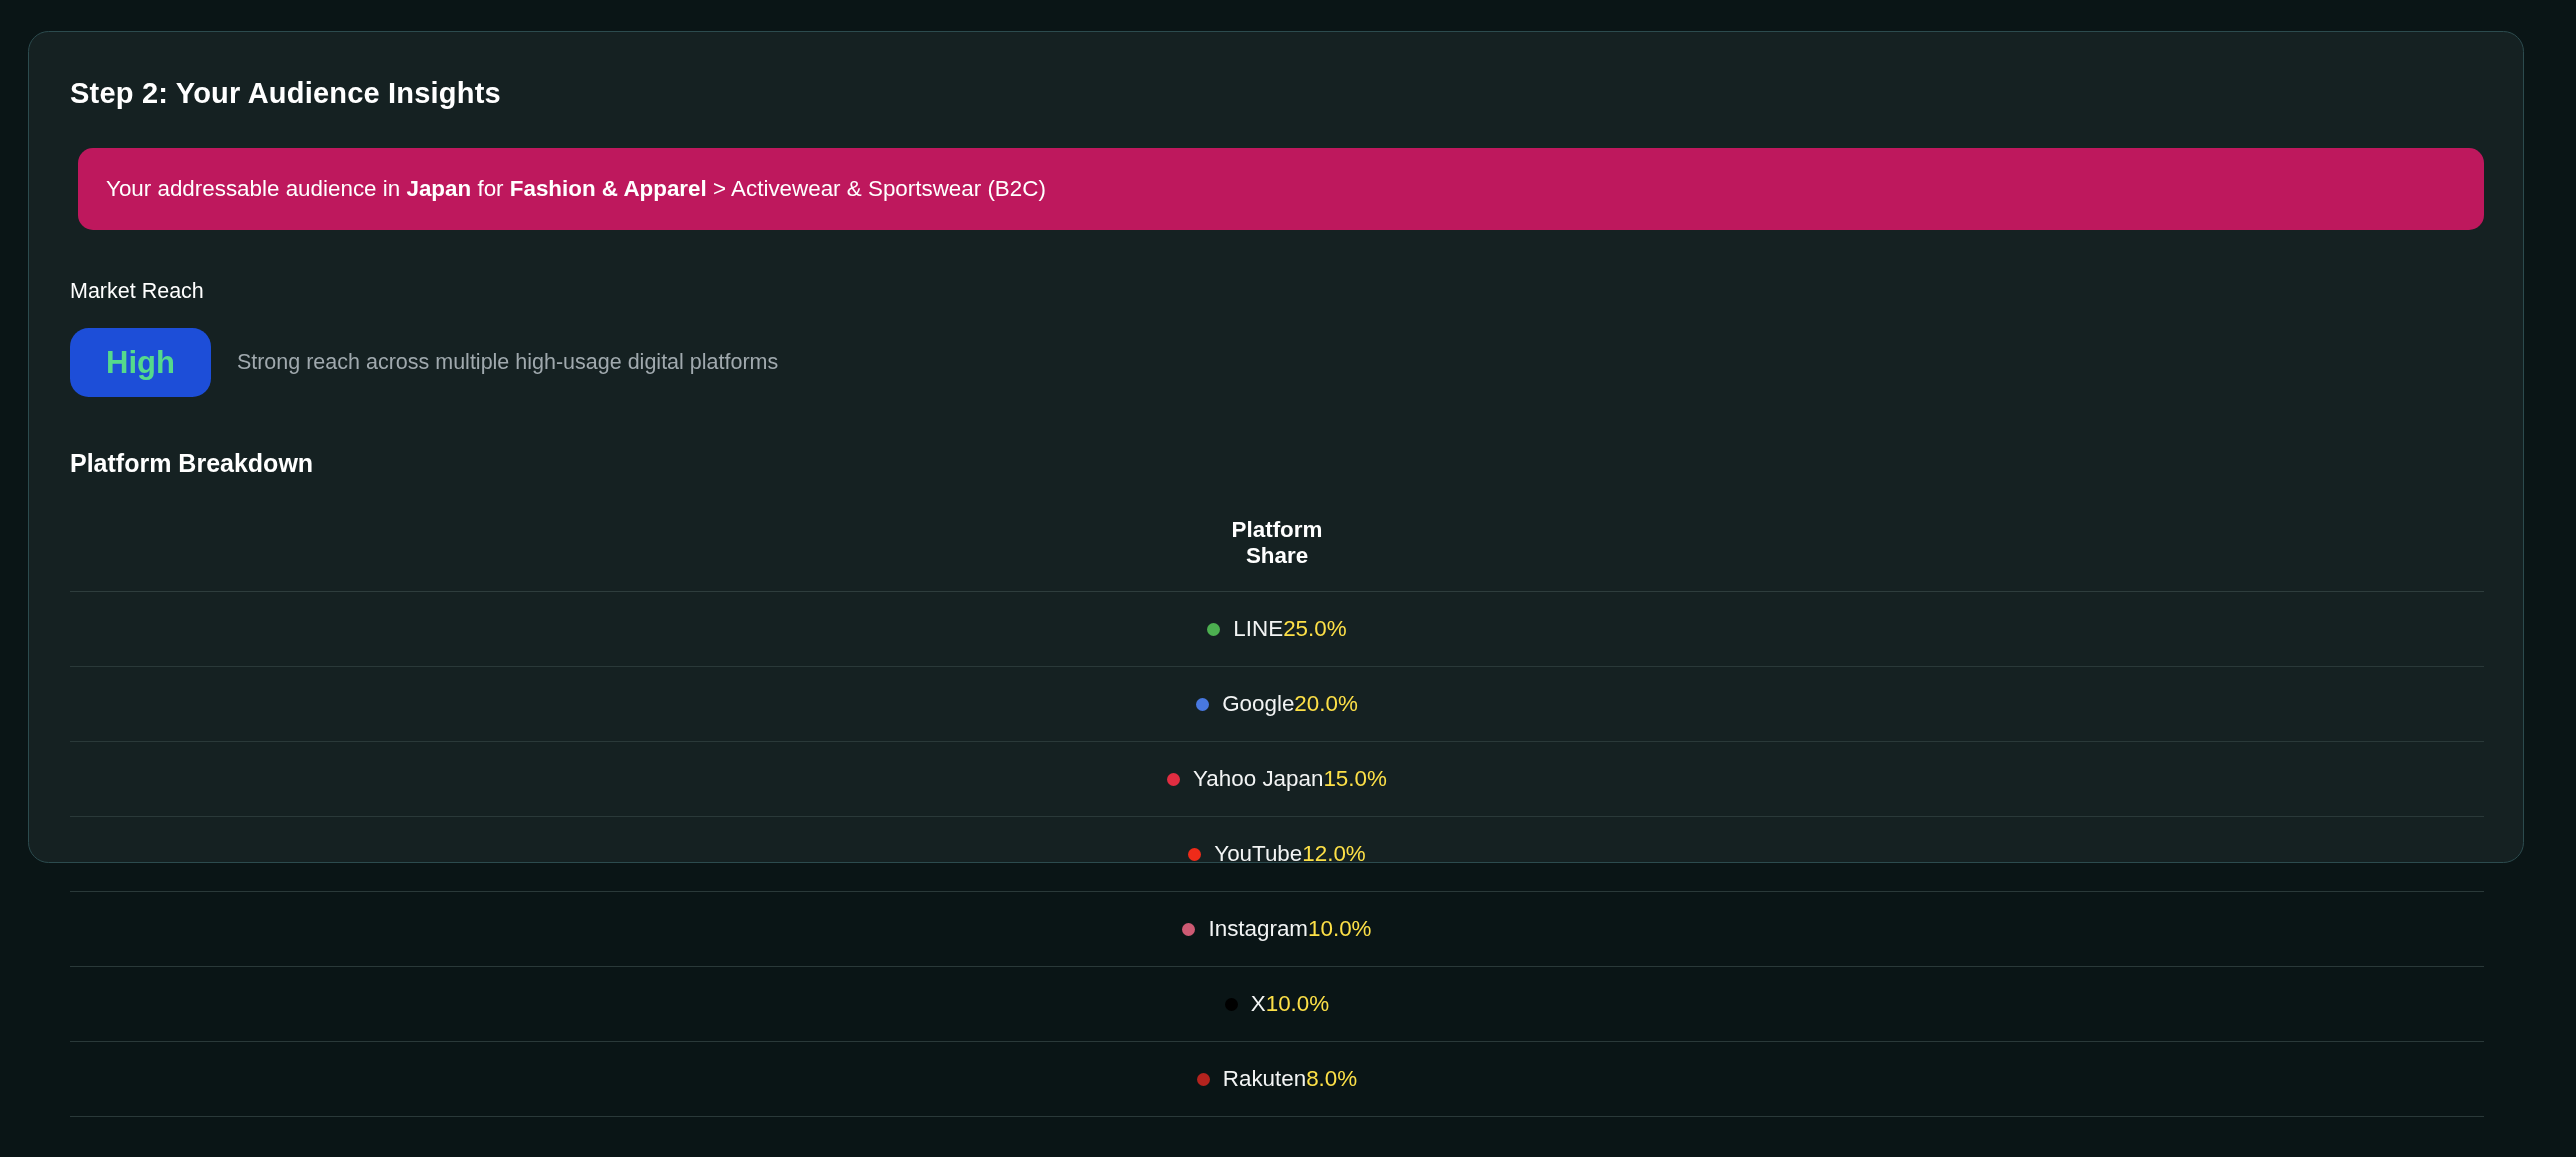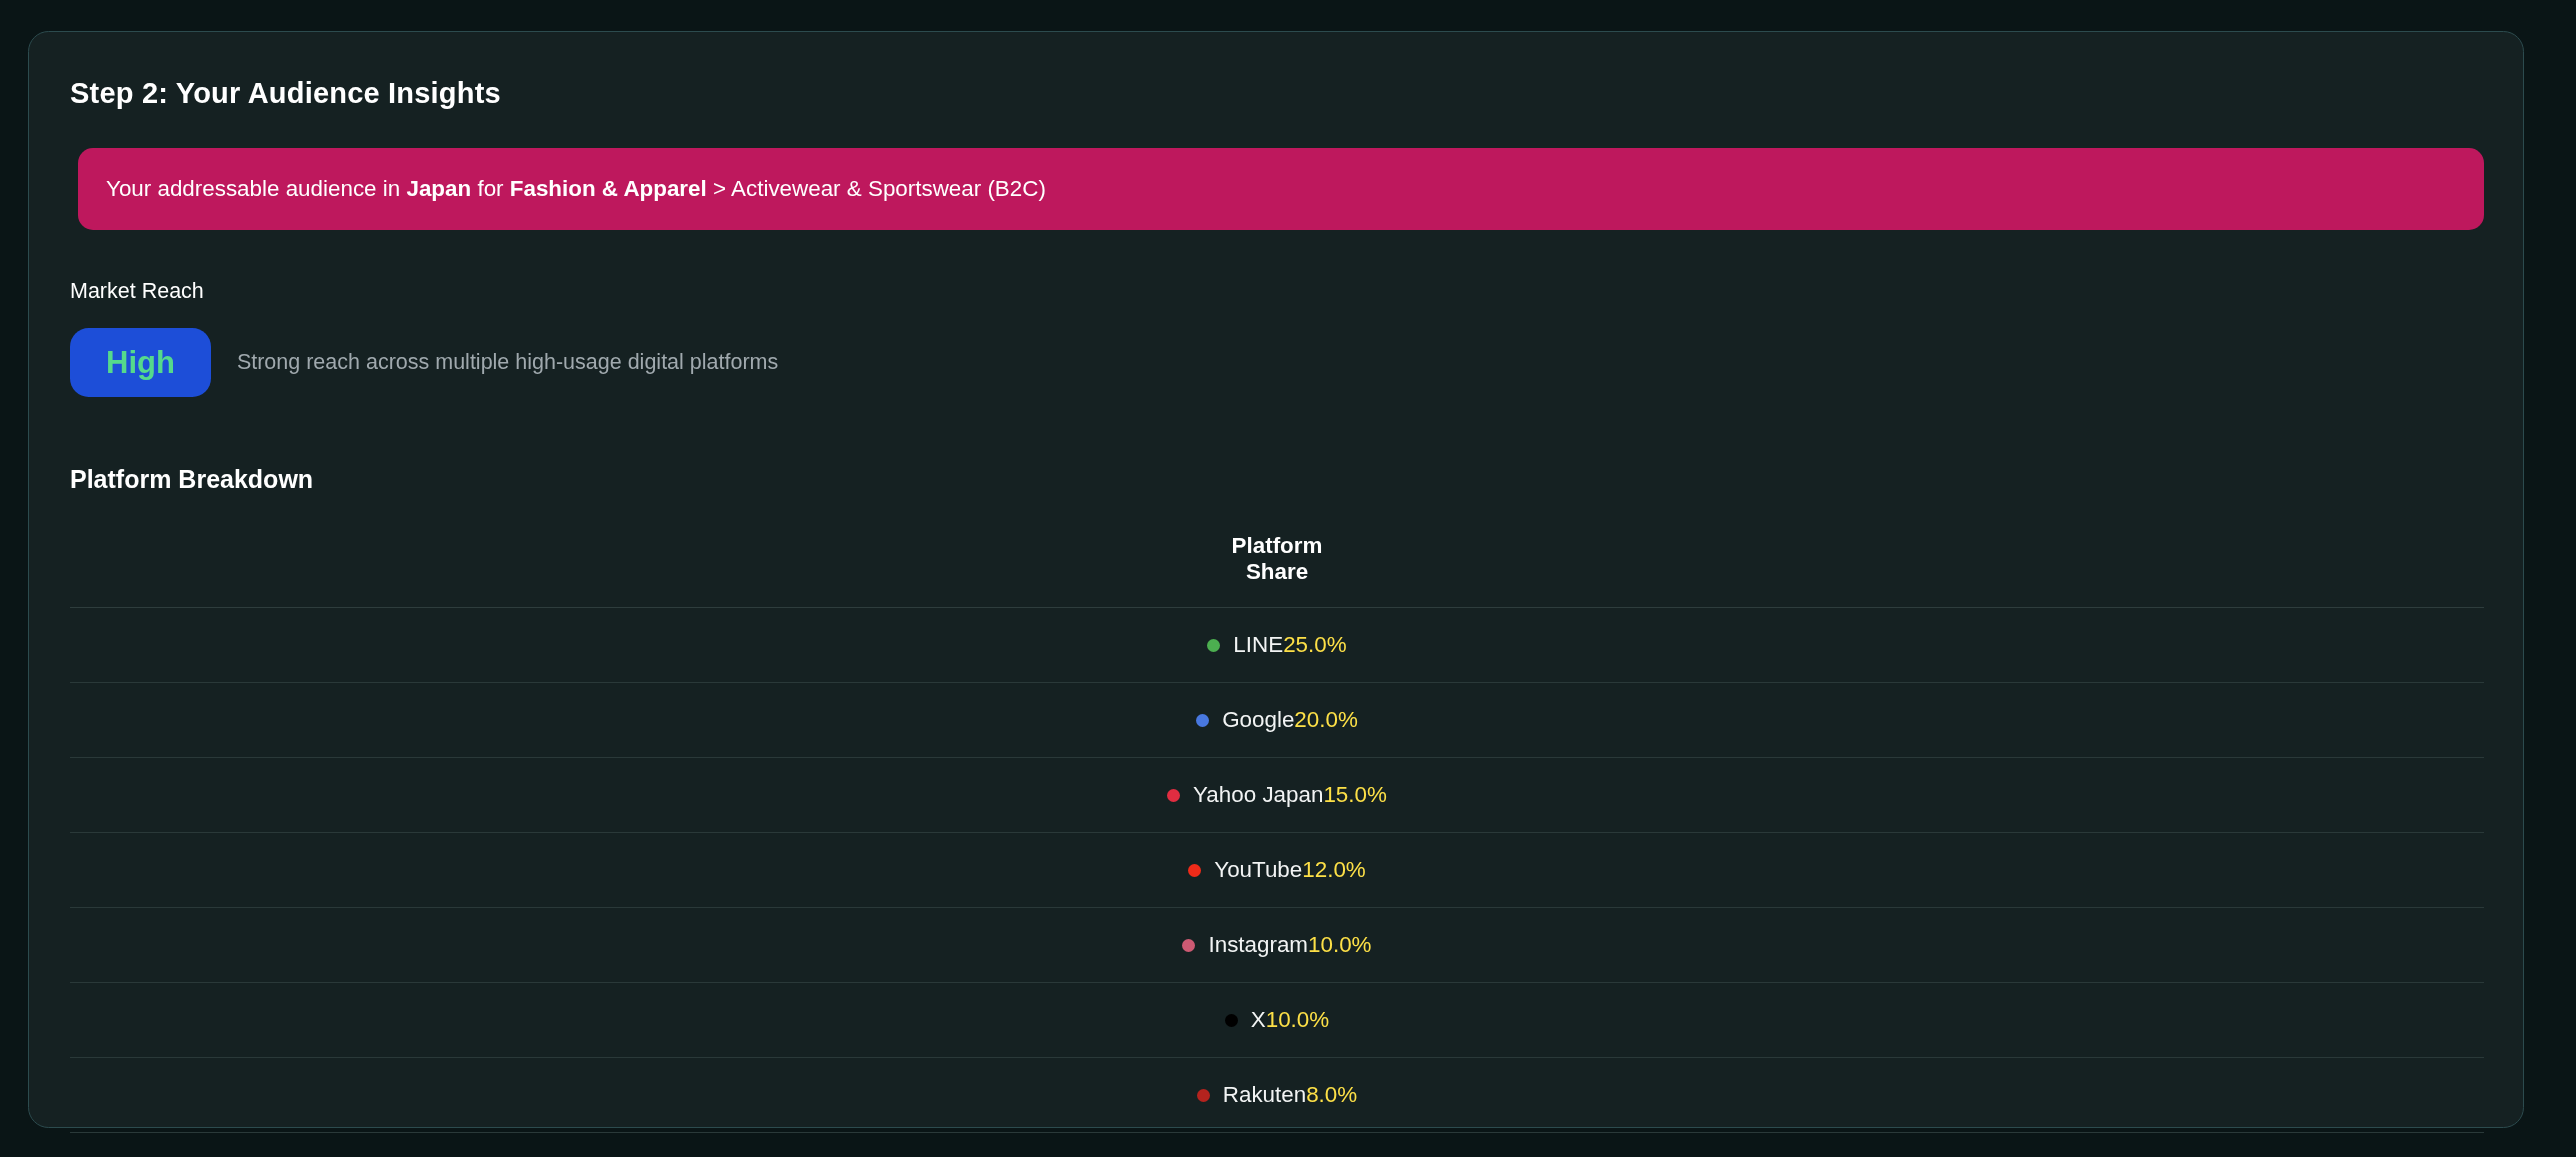--- a/index.html
+++ b/index.html
@@ -7,21 +7,21 @@
   body {
     background:#0a1516;
     font-family:"Liberation Sans", sans-serif;
     color:#f2f4f4;
     position:relative;
     overflow:hidden;
   }
   .card {
     position:absolute;
     left:28px; top:31px;
-    width:2496px; height:1097px;
+    width:2496px; height:832px;
     background:#152122;
     border:1.9px solid #2c4b4e;
     border-radius:20.6px;
     padding:45px 39px 39px 41px;
   }
   .card-title {
     font-size:29px;
     font-weight:700;
     color:#ffffff;
     letter-spacing:0.2px;
@@ -55,21 +55,21 @@
     padding:0 36px;
     border-radius:18.7px;
     font-size:31px;
     font-weight:700;
   }
   .reach-desc {
     font-size:21.5px;
     color:#a0a9ae;
   }
   .breakdown-heading {
-    margin-top:68px;
+    margin-top:52px;
     font-size:25px;
     font-weight:700;
     color:#ffffff;
   }
   .table { margin-top:39px; }
   .table-header {
     display:flex;
     align-items:center;
     justify-content:space-between;
     padding-bottom:22.4px;

